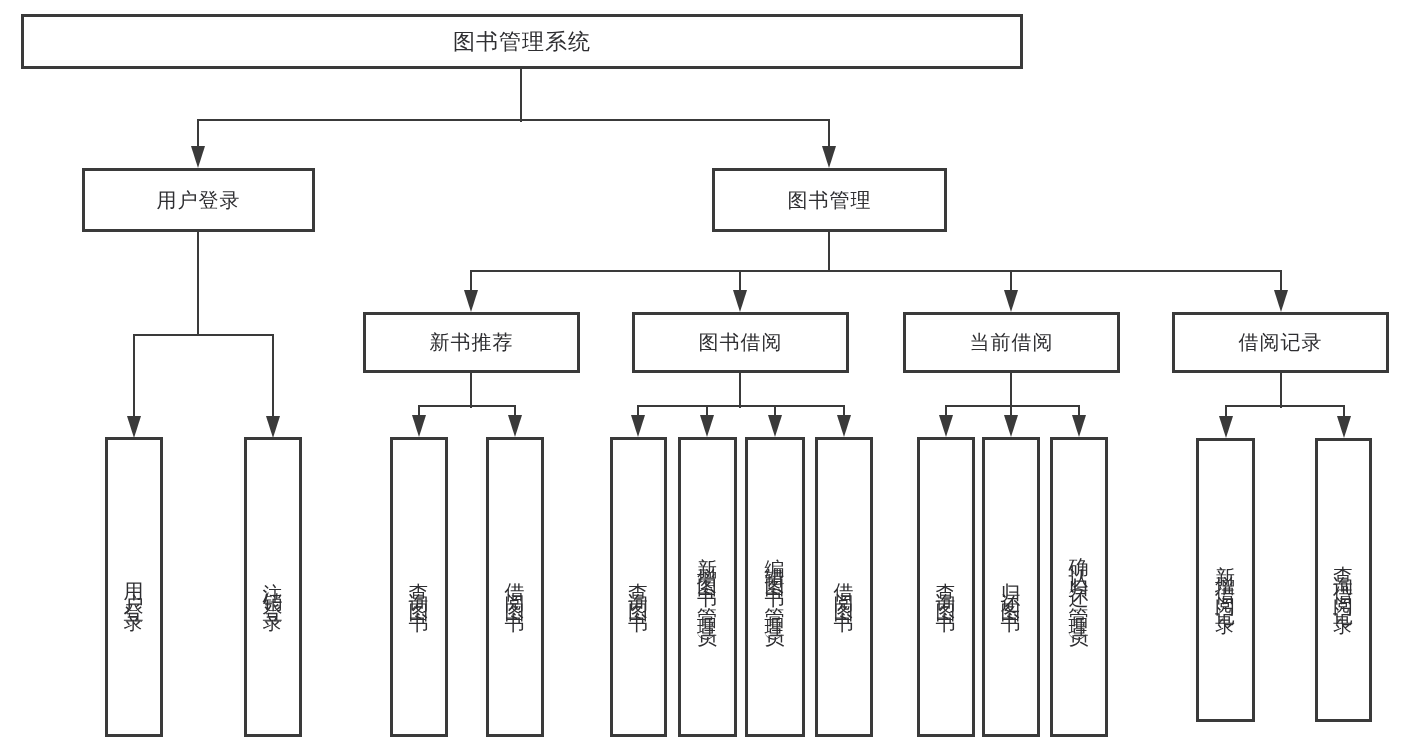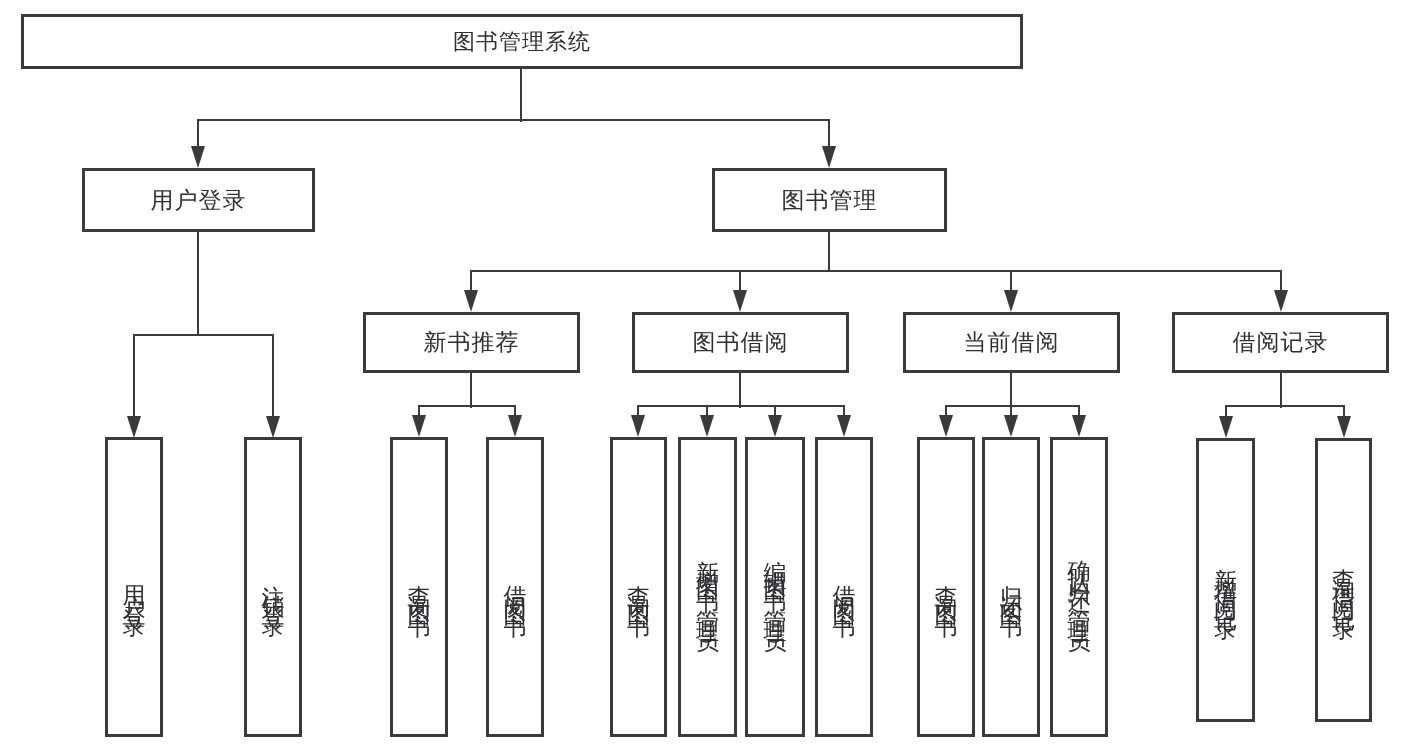--- a/index.html
+++ b/index.html
@@ -10,21 +10,21 @@
     font-family:"Liberation Sans","DejaVu Sans",sans-serif;
     overflow:hidden;
   }
   .box{
     position:absolute;
     box-sizing:border-box;
     border:3px solid var(--line,#3a3a3a);
     background:#fff;
     display:flex;align-items:center;justify-content:center;
     color:var(--text,#2e2e31);
-    font-size:23px;
+    font-size:20px;
     letter-spacing:1px;
     z-index:2;
   }
   .box.root{font-size:22px;}
   .vbox .vlabel{
     writing-mode:vertical-rl;
     text-orientation:mixed;
     line-height:1;
     letter-spacing:10px;
   }

